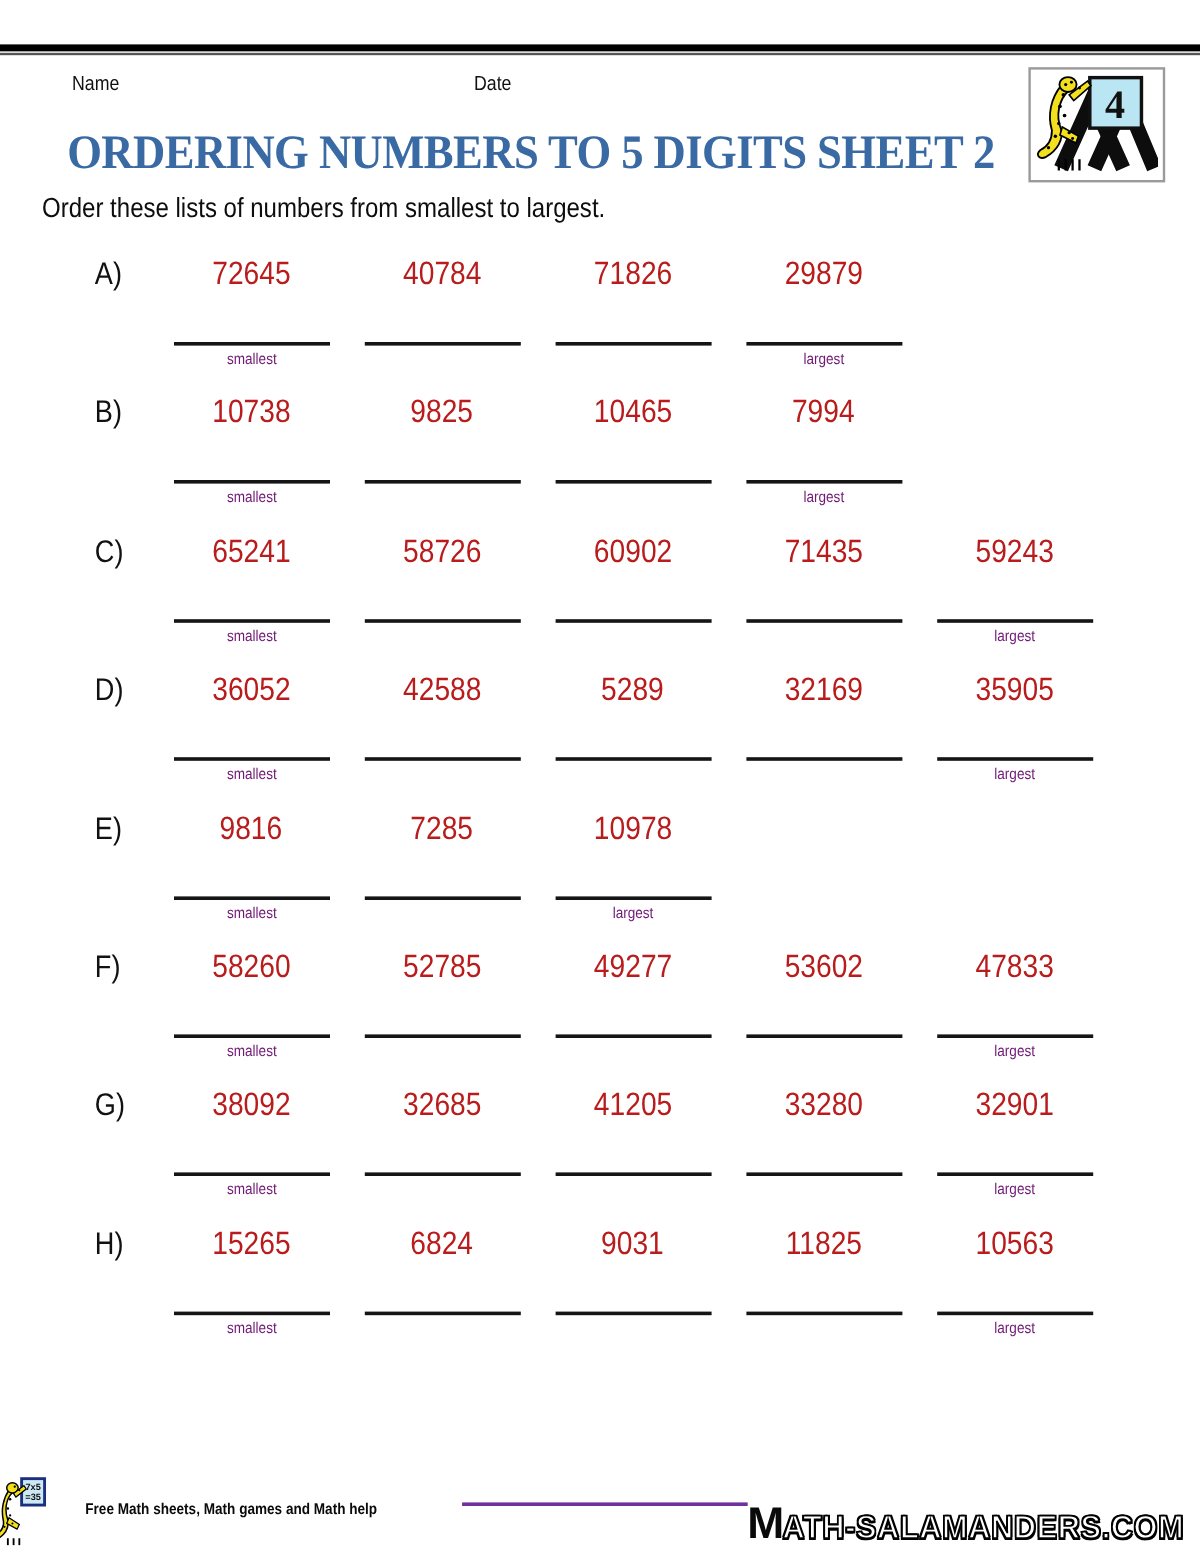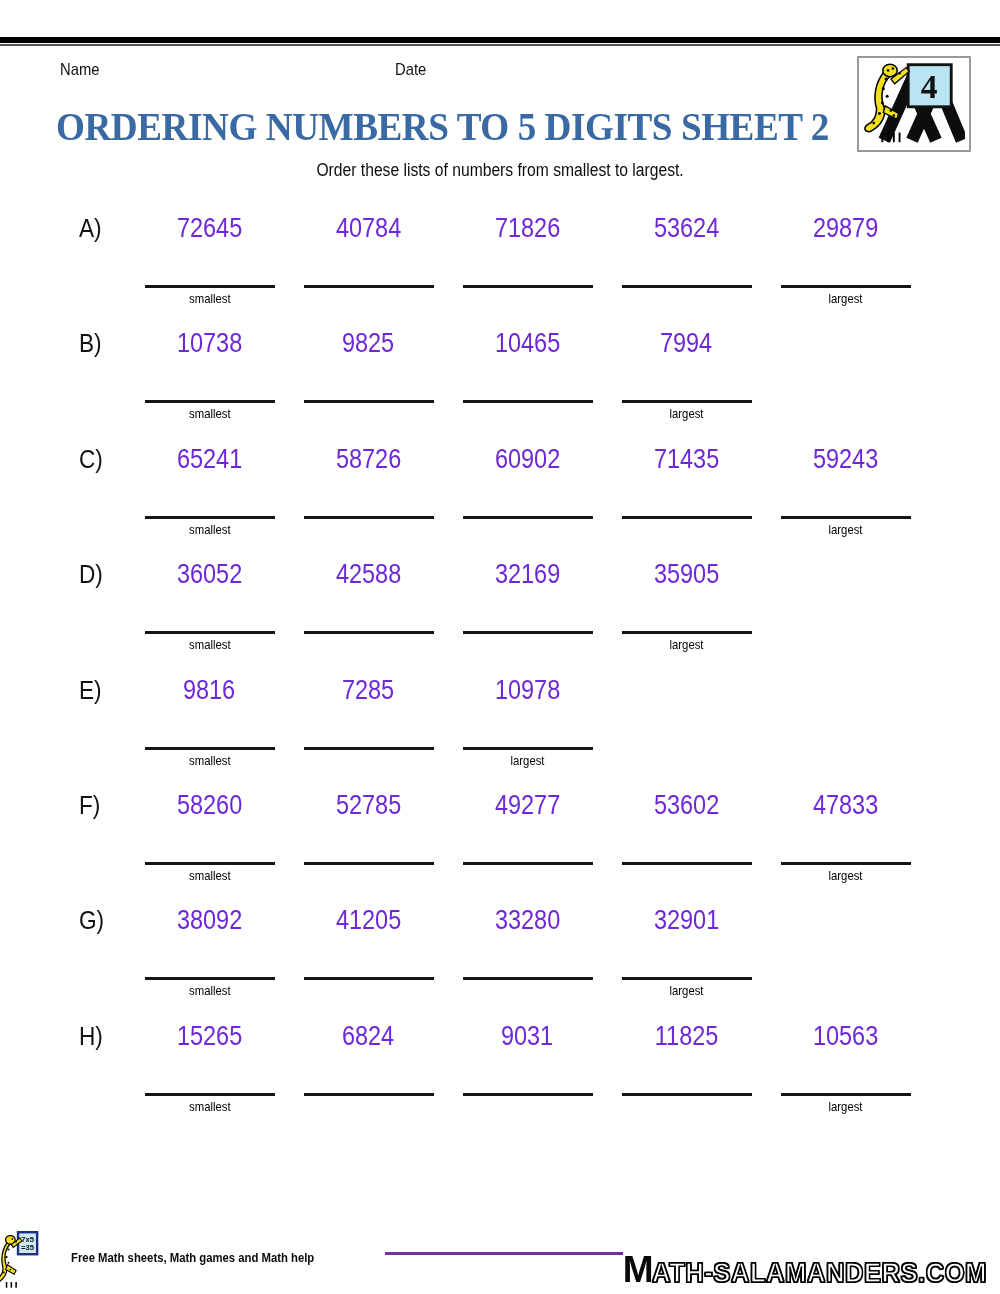--- a/index.html
+++ b/index.html
@@ -19,33 +19,33 @@
   .hdr-label{position:absolute;top:60px;font-size:17px;color:#111;text-decoration:underline;}
   #name-label{left:60px;}
   #date-label{left:395px;}
 
   .title{
     position:absolute;left:56px;top:103px;
     font-family:"Liberation Serif", serif;font-weight:700;font-size:40px;
     letter-spacing:-0.5px;transform:scaleX(0.93);transform-origin:0 50%;
     white-space:nowrap;
   }
-  .subtitle{position:absolute;top:160px;left:0;width:1000px;text-align:center;font-size:18px;color:#0d0d0d;}
+  .subtitle{position:absolute;top:160px;left:0;width:1000px;text-align:left;font-size:23px;color:#0d0d0d;}
 
   
   .logo-box{position:absolute;left:857px;top:56px;width:110px;height:92px;background:#fff;border:2px solid #9a9a9a;}
 
   
   .rows{position:absolute;top:203px;left:55px;width:870px;}
   .wrow{display:grid;grid-template-columns:75px repeat(5,159px);height:115.4px;position:relative;}
   .rlabel{font-size:26px;padding-left:24px;padding-top:10px;color:#111;}
   .cell{position:relative;text-align:center;}
-  .num{margin-top:10px;font-size:27px;line-height:30px;color:#6d28d9;}
+  .num{margin-top:10px;font-size:27px;line-height:30px;color:#b91c1c;}
   .blank{position:absolute;top:82px;left:50%;transform:translateX(-50%);width:130px;height:0;border-bottom:3px solid #151515;}
-  .sub{position:absolute;top:88px;left:0;width:100%;text-align:center;font-size:13px;color:#000000;}
+  .sub{position:absolute;top:88px;left:0;width:100%;text-align:center;font-size:13px;color:#701a75;}
 
   
   .footer{position:absolute;bottom:6px;left:50%;transform:translateX(-50%);display:flex;align-items:flex-end;text-align:right;}
   .footer-right{display:flex;flex-direction:row;}
   .tagline{font-size:13px;font-weight:700;color:#0a0a0a;margin-left:32px;}
   .purple-rule{height:3px;width:238px;margin:2px 0 0 34px;}
   .wordmark{line-height:1;white-space:nowrap;margin-top:1px;display:flex;align-items:baseline;}
   .wm-M{font-size:37px;font-weight:900;color:#0a0a0a;letter-spacing:-1px;}
   .wm-rest{
     font-size:27px;font-weight:700;color:#ffffff;letter-spacing:0.5px;
@@ -113,24 +113,20 @@
       </div>
     <div class="cell">
         <div class="num"><span class="cond">40784</span></div>
         <div class="blank"></div>
       </div>
     <div class="cell">
         <div class="num"><span class="cond">71826</span></div>
         <div class="blank"></div>
       </div>
     <div class="cell">
-        <div class="num"><span class="cond">53624</span></div>
-        <div class="blank"></div>
-      </div>
-    <div class="cell">
         <div class="num"><span class="cond">29879</span></div>
         <div class="blank"></div>
         <div class="sub"><span class="cond">largest</span></div>
       </div>
   </div>
 
   <div class="wrow">
     <div class="rlabel"><span class="cond condL">B)</span></div>
     <div class="cell">
         <div class="num"><span class="cond">10738</span></div>
@@ -183,20 +179,24 @@
     <div class="cell">
         <div class="num"><span class="cond">36052</span></div>
         <div class="blank"></div>
         <div class="sub"><span class="cond">smallest</span></div>
       </div>
     <div class="cell">
         <div class="num"><span class="cond">42588</span></div>
         <div class="blank"></div>
       </div>
     <div class="cell">
+        <div class="num"><span class="cond">5289</span></div>
+        <div class="blank"></div>
+      </div>
+    <div class="cell">
         <div class="num"><span class="cond">32169</span></div>
         <div class="blank"></div>
       </div>
     <div class="cell">
         <div class="num"><span class="cond">35905</span></div>
         <div class="blank"></div>
         <div class="sub"><span class="cond">largest</span></div>
       </div>
   </div>
 
@@ -243,20 +243,24 @@
         <div class="sub"><span class="cond">largest</span></div>
       </div>
   </div>
 
   <div class="wrow">
     <div class="rlabel"><span class="cond condL">G)</span></div>
     <div class="cell">
         <div class="num"><span class="cond">38092</span></div>
         <div class="blank"></div>
         <div class="sub"><span class="cond">smallest</span></div>
+      </div>
+    <div class="cell">
+        <div class="num"><span class="cond">32685</span></div>
+        <div class="blank"></div>
       </div>
     <div class="cell">
         <div class="num"><span class="cond">41205</span></div>
         <div class="blank"></div>
       </div>
     <div class="cell">
         <div class="num"><span class="cond">33280</span></div>
         <div class="blank"></div>
       </div>
     <div class="cell">

